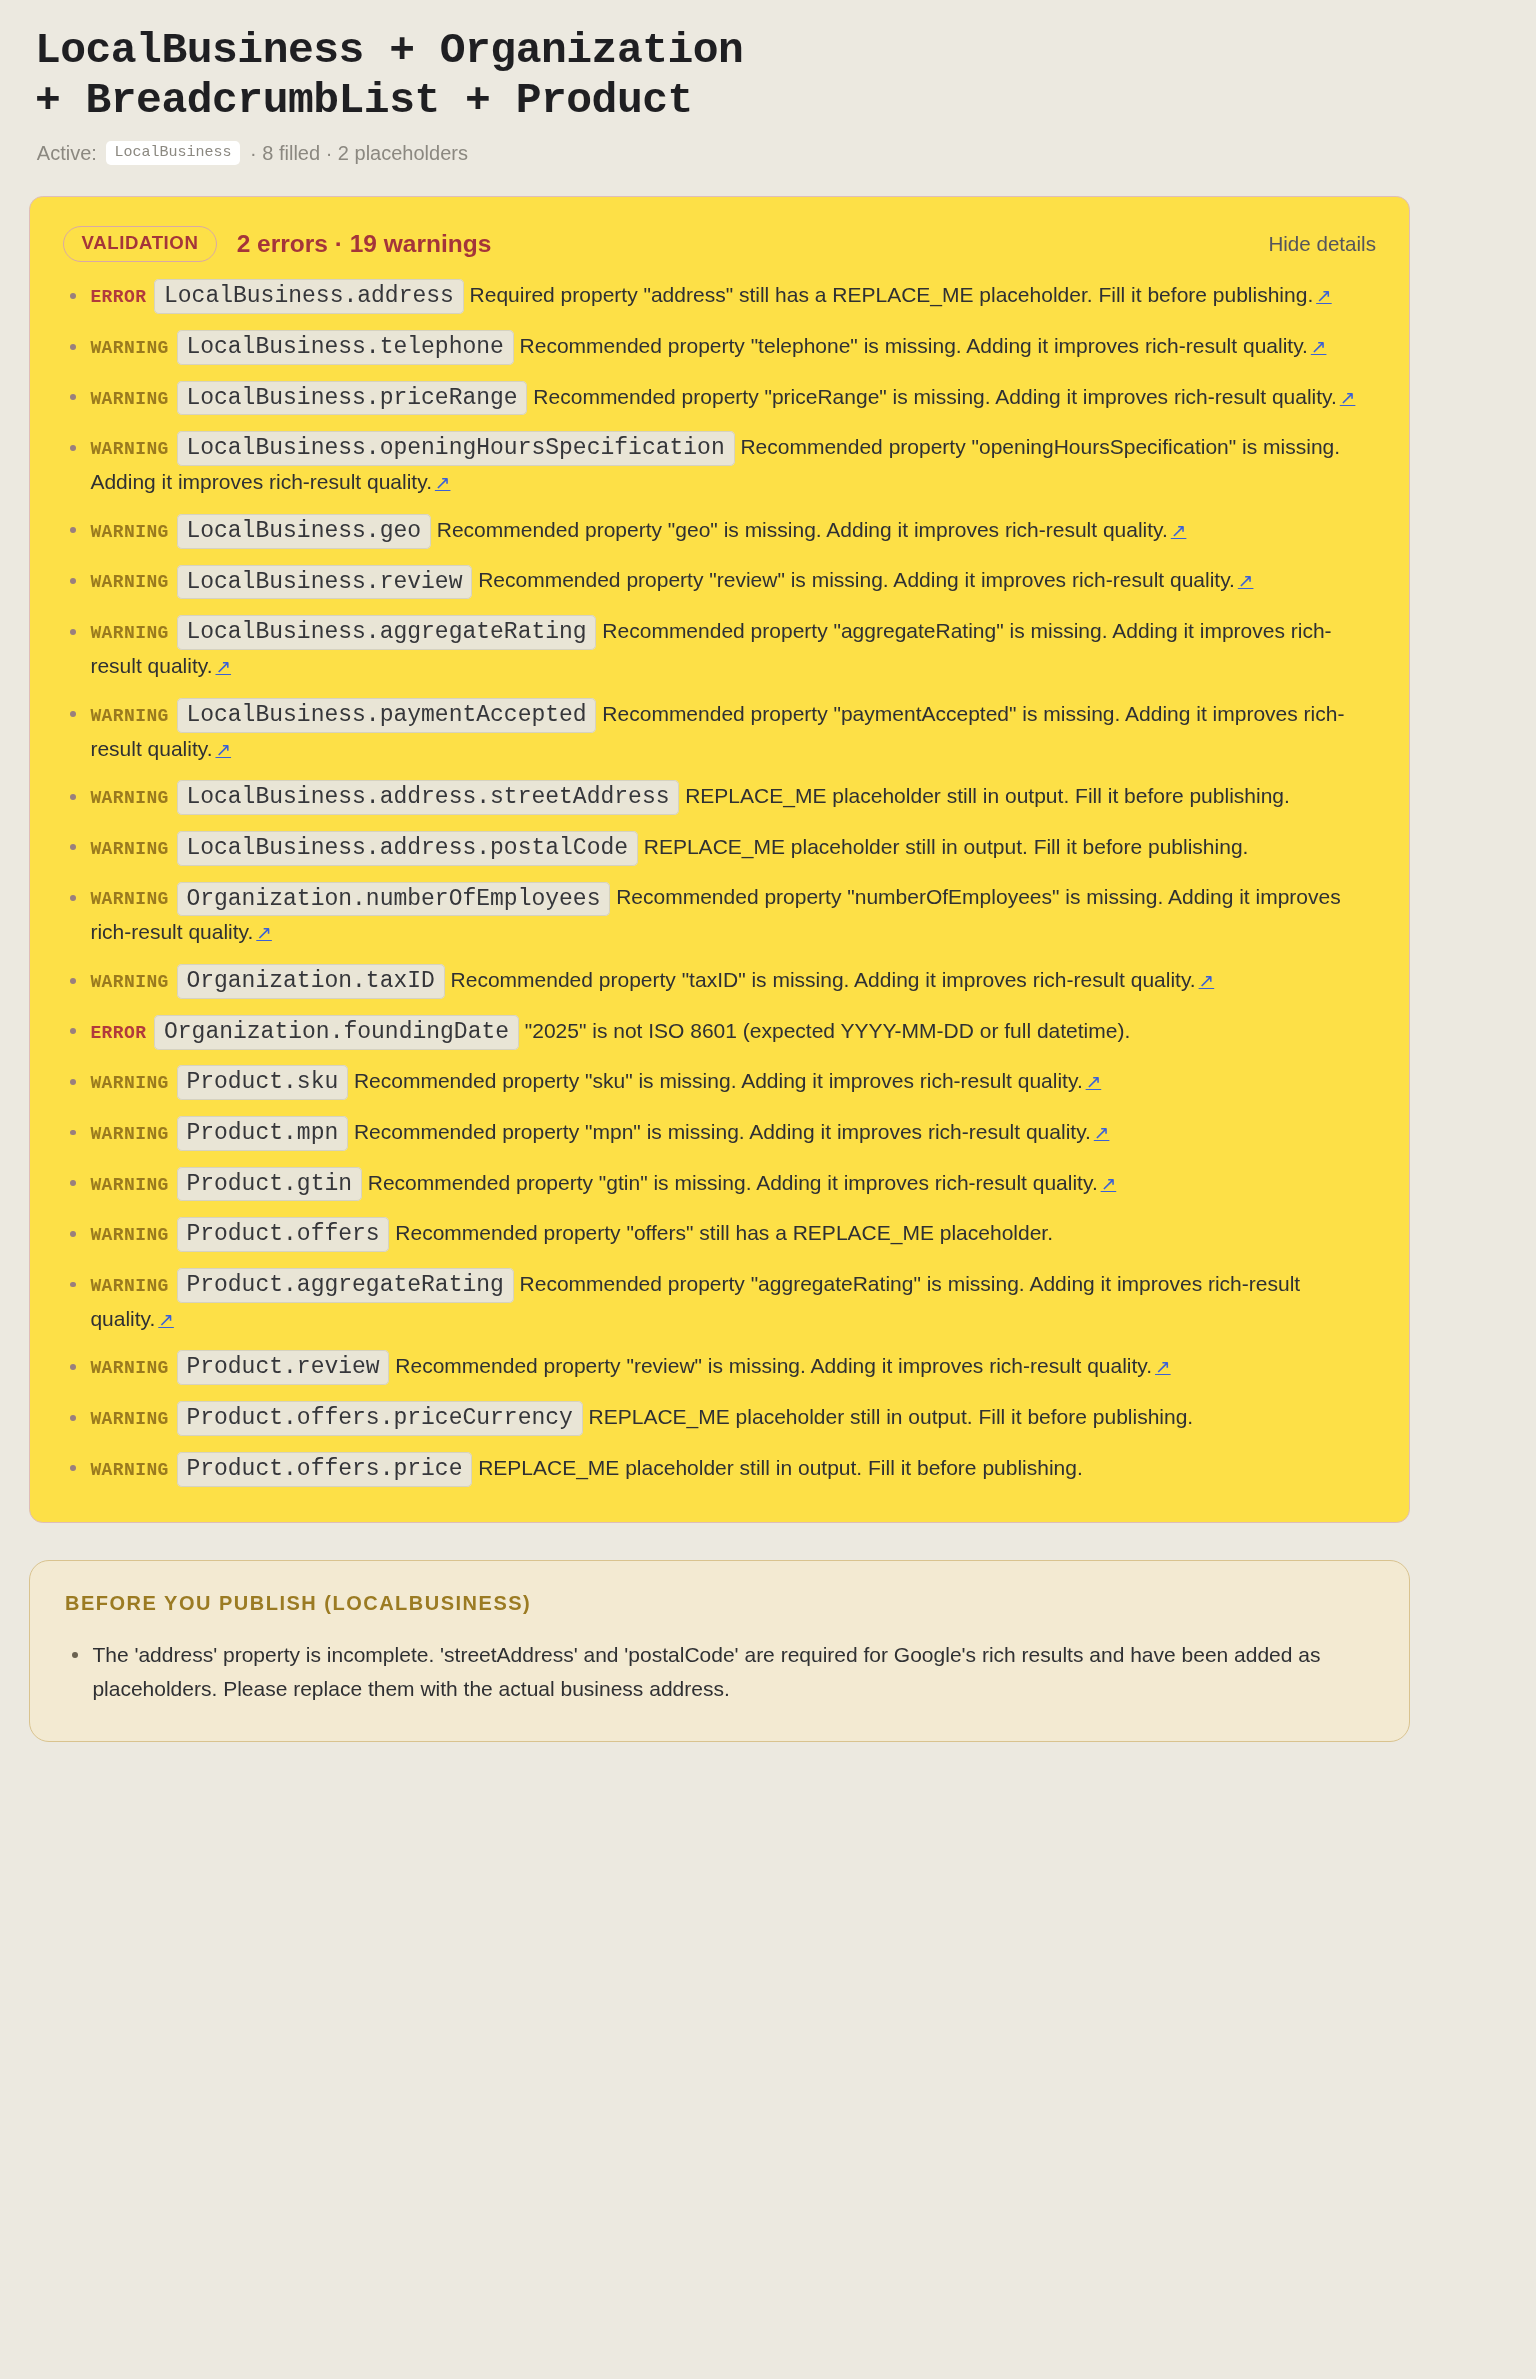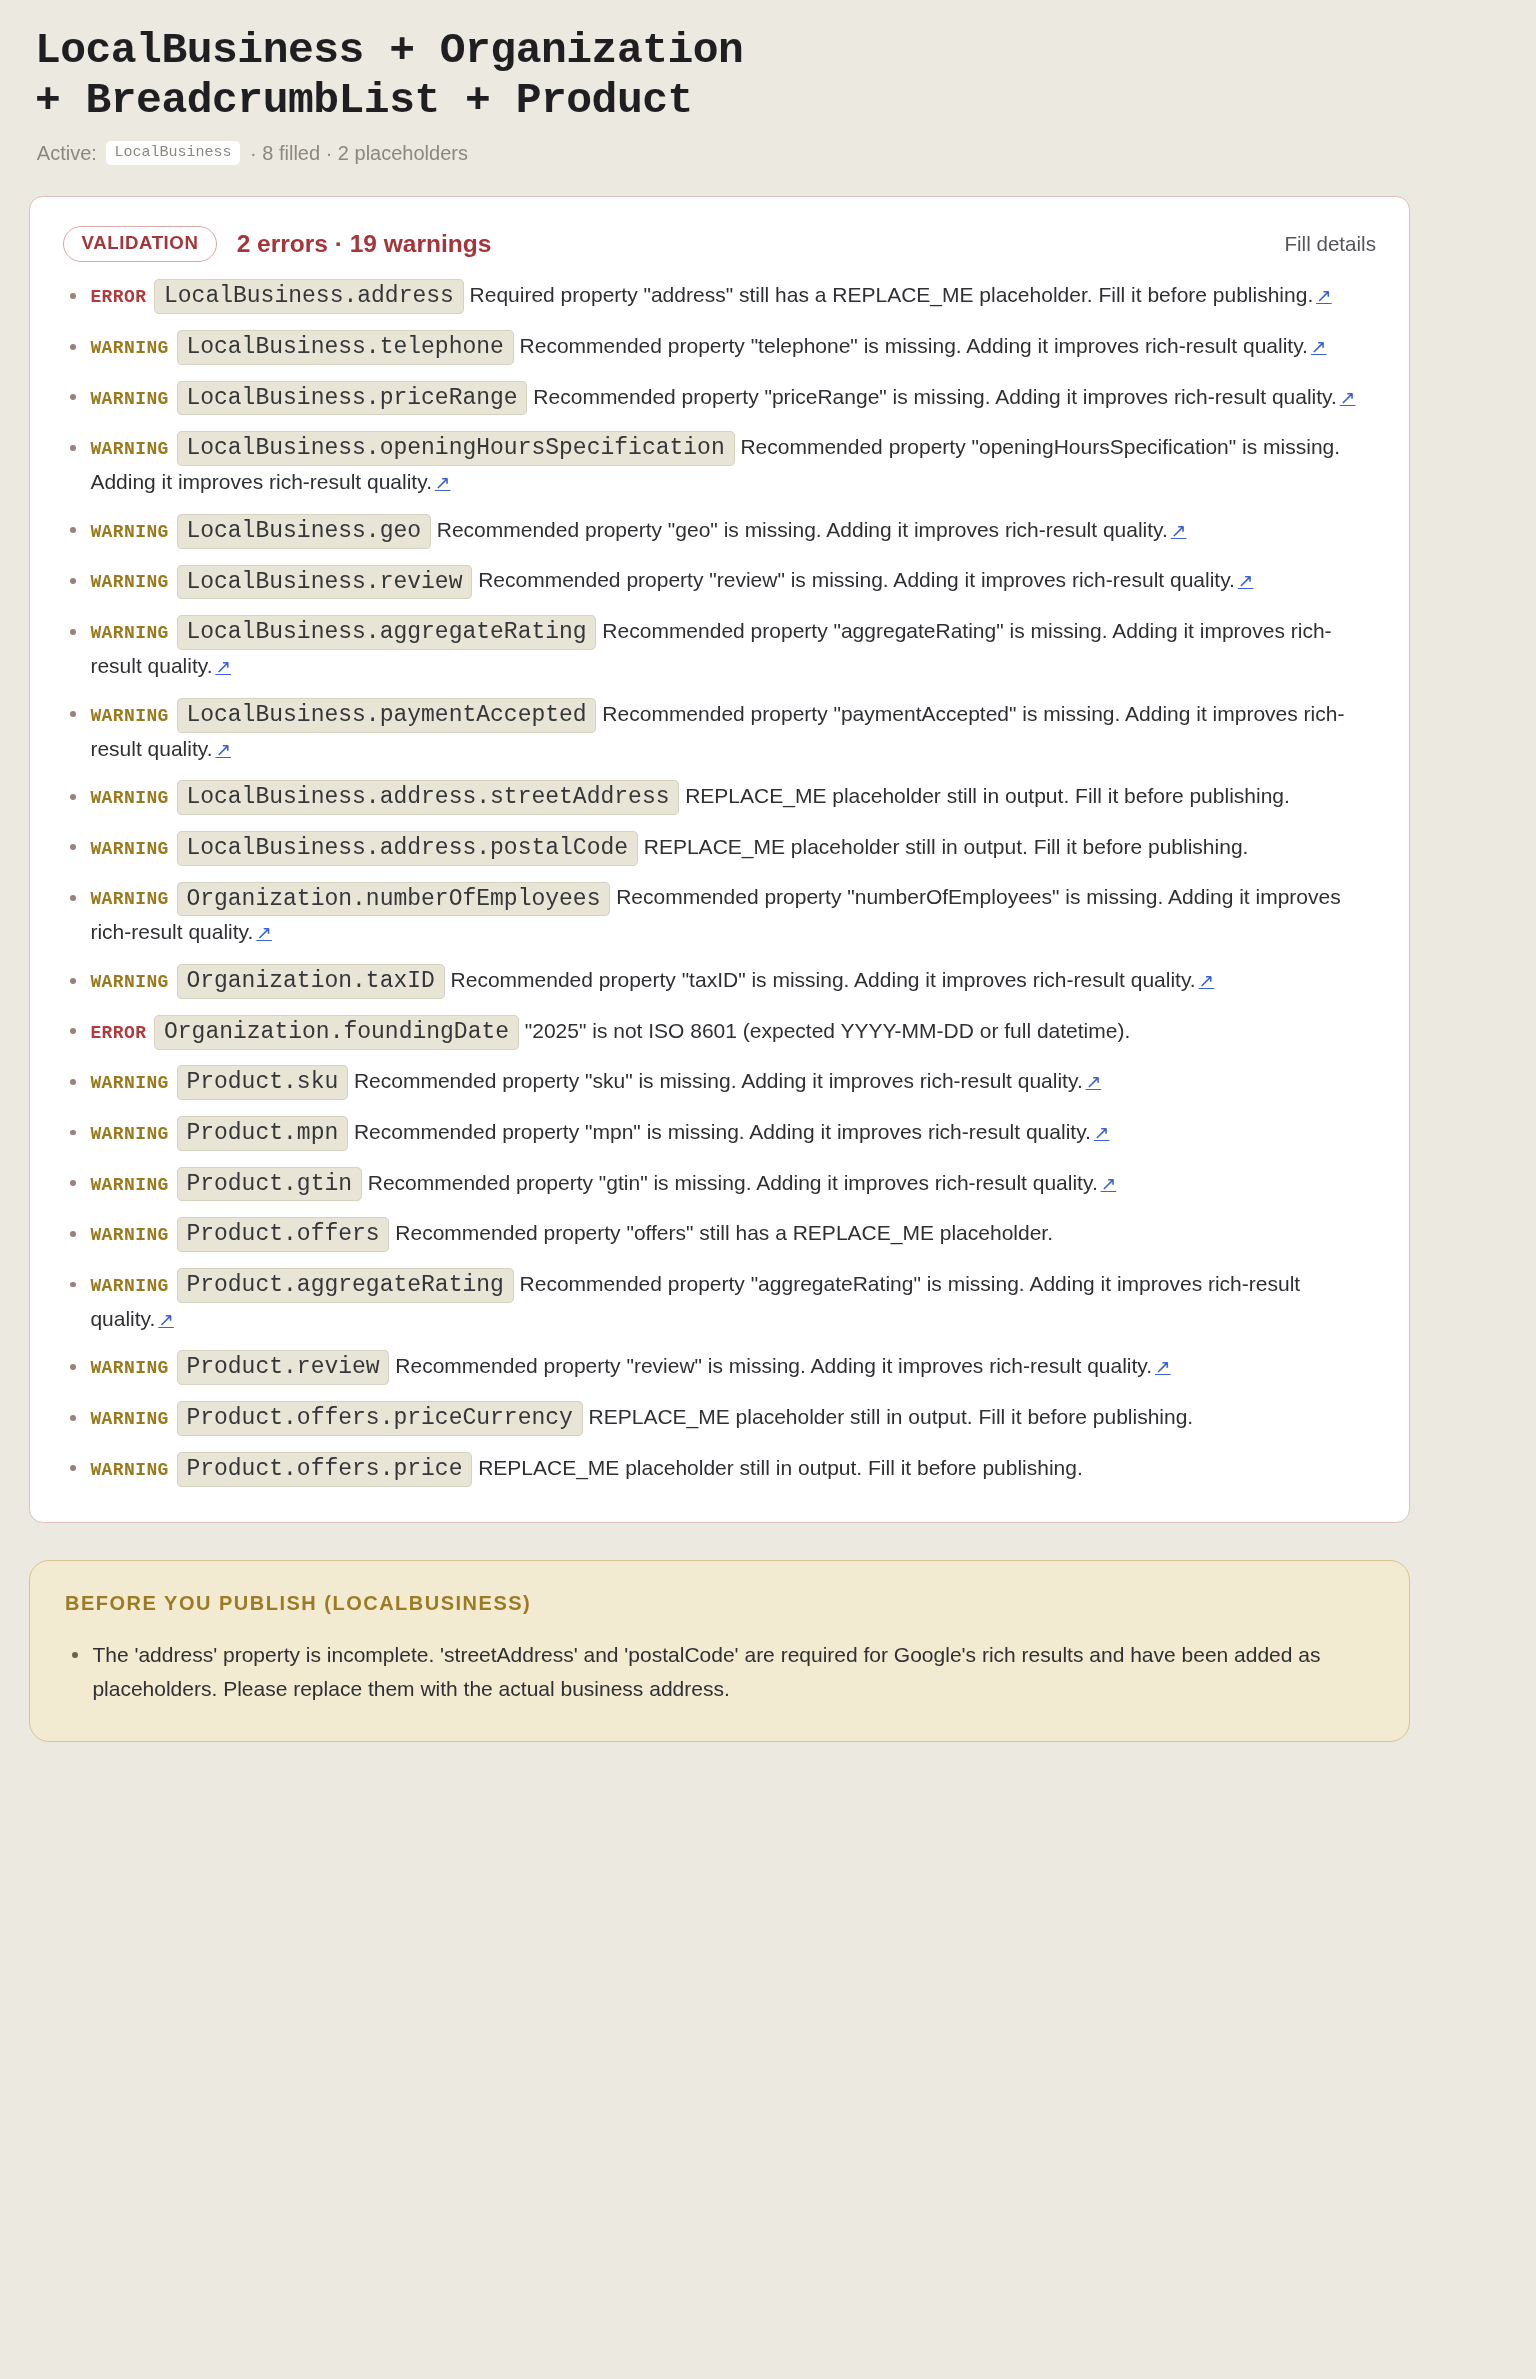--- a/index.html
+++ b/index.html
@@ -52,21 +52,21 @@
     border-color: #d3cfbe;
     border-radius: 4.9px;
     padding: 2.9px 8.8px 3.9px 8.8px;
     line-height: 1.2;
   }
   .doc-sub .meta { margin-left: 9.8px; color: #8b8880; }
 
   
   .panel-validation {
     margin-top: 31px;
-    background: #ffffff;
+    background: #fde047;
     border: 1px solid #dfbdba;
     border-radius: 13.7px;
     padding: 29px 33px 33px 33px;
   }
   .val-head {
     display: flex;
     align-items: center;
     margin-bottom: 17.6px;
   }
   .badge-validation {
@@ -196,21 +196,21 @@
   <div class="doc-sub">
     <span class="lbl">Active:</span>
     <span class="chip-active">LocalBusiness</span>
     <span class="meta">· 8 filled · 2 placeholders</span>
   </div>
 
   <section class="panel-validation">
     <div class="val-head">
       <span class="badge-validation">VALIDATION</span>
       <span class="val-count">2 errors · 19 warnings</span>
-      <span class="hide-details">Fill details</span>
+      <span class="hide-details">Hide details</span>
     </div>
 
     <ul class="val-list" id="val-list">
         <li><span class="sev error">ERROR</span><span class="chip-path">LocalBusiness.address</span><span class="msg">Required property "address" still has a REPLACE_ME placeholder. Fill it before publishing.</span><a class="doc-link" href="#">↗</a></li>
         <li><span class="sev warning">WARNING</span><span class="chip-path">LocalBusiness.telephone</span><span class="msg">Recommended property "telephone" is missing. Adding it improves rich-result quality.</span><a class="doc-link" href="#">↗</a></li>
         <li><span class="sev warning">WARNING</span><span class="chip-path">LocalBusiness.priceRange</span><span class="msg">Recommended property "priceRange" is missing. Adding it improves rich-result quality.</span><a class="doc-link" href="#">↗</a></li>
         <li><span class="sev warning">WARNING</span><span class="chip-path">LocalBusiness.openingHoursSpecification</span><span class="msg">Recommended property "openingHoursSpecification" is missing. Adding it improves rich-result quality.</span><a class="doc-link" href="#">↗</a></li>
         <li><span class="sev warning">WARNING</span><span class="chip-path">LocalBusiness.geo</span><span class="msg">Recommended property "geo" is missing. Adding it improves rich-result quality.</span><a class="doc-link" href="#">↗</a></li>
         <li><span class="sev warning">WARNING</span><span class="chip-path">LocalBusiness.review</span><span class="msg">Recommended property "review" is missing. Adding it improves rich-result quality.</span><a class="doc-link" href="#">↗</a></li>
         <li><span class="sev warning">WARNING</span><span class="chip-path">LocalBusiness.aggregateRating</span><span class="msg">Recommended property "aggregateRating" is missing. Adding it improves rich-result quality.</span><a class="doc-link" href="#">↗</a></li>

